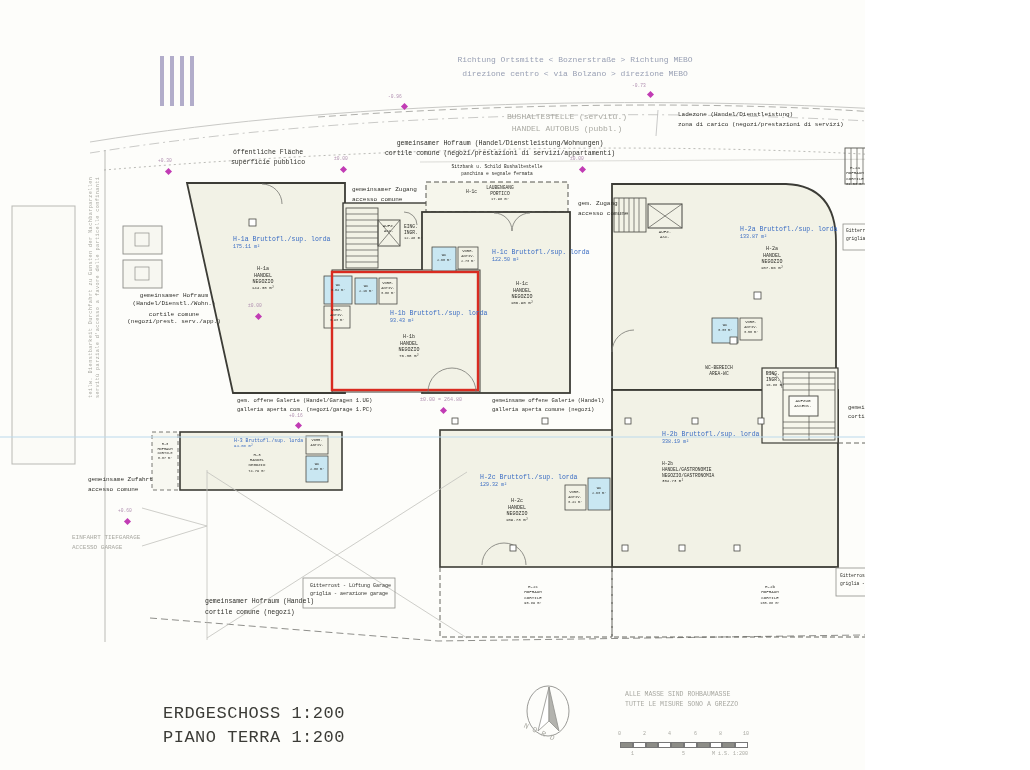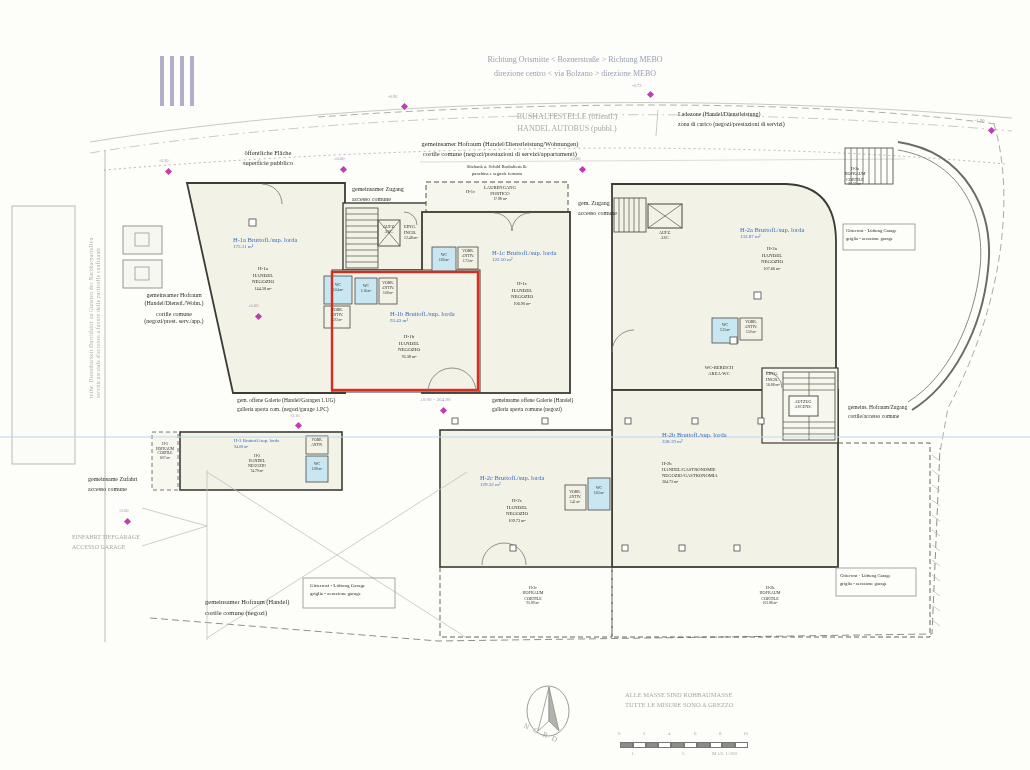--- a/index.html
+++ b/index.html
@@ -1,17 +1,17 @@
 <!DOCTYPE html>
 <html><head>
 <meta charset="utf-8">
 <style>
   html,body{margin:0;padding:0;background:#ffffff;}
-  #plan{position:relative;width:1030px;height:770px;background:#fdfdfa;overflow:hidden;
-        font-family:Liberation Serif, serif;}
+  #plan{position:relative;width:826px;height:770px;background:#fdfdfa;overflow:hidden;
+        font-family:Liberation Mono, monospace;padding-left:39px;}
   svg{position:absolute;left:0;top:0;}
   .lbl{position:absolute;color:#2e2e29;line-height:1.3;white-space:nowrap;}
   .c{transform:translateX(-50%);text-align:center;}
   .blue{color:#3a6cc3;}
   .gray{color:#a9a9a2;}
   .bluegray{color:#99a0b4;}
   .pink{color:#b08fb0;}
   .mkdia{position:absolute;width:5px;height:5px;background:#c13cb4;transform:rotate(45deg);}
   .vert{transform:rotate(-90deg);transform-origin:0 0;}
   .xw{position:absolute;background:repeating-linear-gradient(90deg,#b2adca 0 4px,rgba(0,0,0,0) 4px 10px);}
@@ -148,21 +148,21 @@
       <ellipse cx="548" cy="711" rx="21" ry="25" stroke-width="0.9"></ellipse>
       <path d="M549,687 L538,731 L549,721 Z" stroke-width="0.8" fill="#ffffff"></path>
       <path d="M549,687 L559,731 L549,721 Z" stroke-width="0.8" fill="#b3b3ae"></path>
     </g>
   </svg>
 
   <div class="xw" style="left:160px;top:56px;width:40px;height:50px;"></div>
 
   <div class="lbl c bluegray" style="left:575px;top:55px;font-size:8px;">Richtung Ortsmitte  &lt;  Boznerstraße  &gt;  Richtung MEBO</div>
   <div class="lbl c bluegray" style="left:575px;top:69px;font-size:8px;">direzione centro  &lt;  via Bolzano  &gt;  direzione MEBO</div>
-  <div class="lbl c gray" style="left:567px;top:112px;font-size:8px;">BUSHALTESTELLE (öffentl.)</div>
+  <div class="lbl c gray" style="left:567px;top:112px;font-size:8px;">BUSHALTESTELLE (servitù.)</div>
   <div class="lbl c gray" style="left:567px;top:124px;font-size:8px;">HANDEL AUTOBUS (pubbl.)</div>
   <div class="lbl" style="left:678px;top:111px;font-size:6px;">Ladezone (Handel/Dienstleistung)</div>
   <div class="lbl" style="left:678px;top:121px;font-size:6px;">zona di carico (negozi/prestazioni di servizi)</div>
 
   <div class="lbl c" style="left:500px;top:140px;font-size:6.5px;">gemeinsamer Hofraum (Handel/Dienstleistung/Wohnungen)</div>
   <div class="lbl c" style="left:500px;top:150px;font-size:6.5px;">cortile comune (negozi/prestazioni di servizi/appartamenti)</div>
   <div class="lbl c" style="left:497px;top:164px;font-size:4.6px;">Sitzbank u. Schild Bushaltestelle</div>
   <div class="lbl c" style="left:497px;top:171px;font-size:4.6px;">panchina e segnale fermata</div>
   <div class="lbl c" style="left:268px;top:149px;font-size:6.5px;">öffentliche Fläche</div>
   <div class="lbl c" style="left:268px;top:159px;font-size:6.5px;">superficie pubblico</div>
@@ -408,20 +408,22 @@
     <div>WC-BEREICH</div>
     <div>AREA-WC</div>
   </div>
   <div class="lbl" style="left:466px;top:189px;font-size:4.6px;">H-1c</div>
   <div class="lbl c" style="left:500px;top:185px;font-size:4.6px;">
     <div>LAUBENGANG</div>
     <div>PORTICO</div>
     <div style="font-size:3.8px;">17.98 m²</div>
   </div>
 
+  <div class="lbl title" style="left:163px;top:703px;">ERDGESCHOSS  1:200</div>
+  <div class="lbl title" style="left:163px;top:727px;">PIANO TERRA  1:200</div>
 
   <div class="lbl gray" style="left:625px;top:691px;font-size:6.5px;">ALLE MASSE SIND ROHBAUMASSE</div>
   <div class="lbl gray" style="left:625px;top:701px;font-size:6.5px;">TUTTE LE MISURE SONO A GREZZO</div>
 
   <div class="lbl gray" style="left:522px;top:729px;font-size:7.5px;letter-spacing:5px;transform:rotate(24deg);">NORD</div>
 
   <div style="position:absolute;left:620px;top:742px;font-size:0;">
     <span class="sb-seg" style="width:12.8px;background:#8c8c86;"></span><span class="sb-seg" style="width:12.8px;background:#fff;"></span><span class="sb-seg" style="width:12.8px;background:#8c8c86;"></span><span class="sb-seg" style="width:12.8px;background:#fff;"></span><span class="sb-seg" style="width:12.8px;background:#8c8c86;"></span><span class="sb-seg" style="width:12.8px;background:#fff;"></span><span class="sb-seg" style="width:12.8px;background:#8c8c86;"></span><span class="sb-seg" style="width:12.8px;background:#fff;"></span><span class="sb-seg" style="width:12.8px;background:#8c8c86;"></span><span class="sb-seg" style="width:12.8px;background:#fff;"></span>
   </div>
   <div class="lbl gray" style="left:618px;top:731px;font-size:5px;">0</div>

